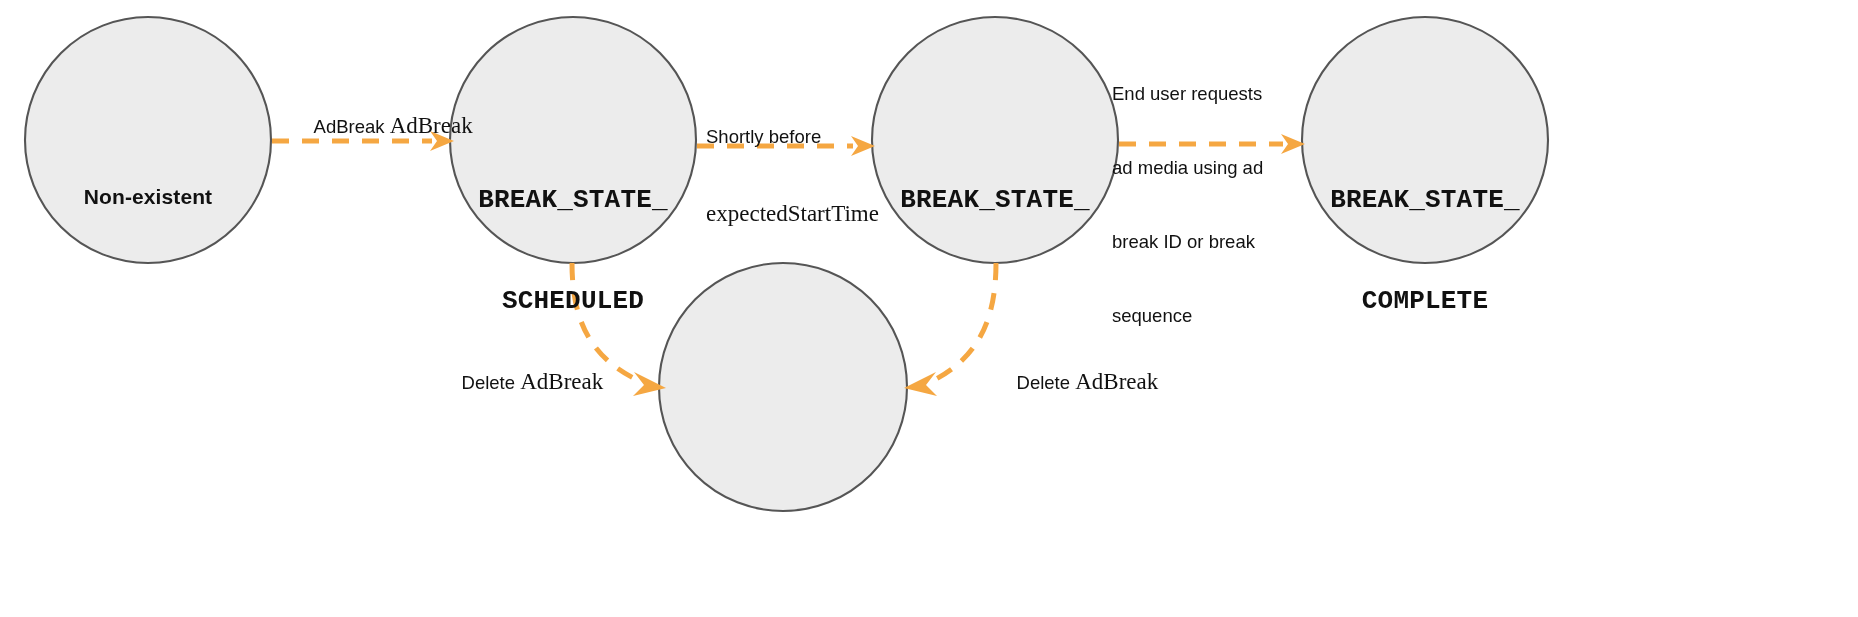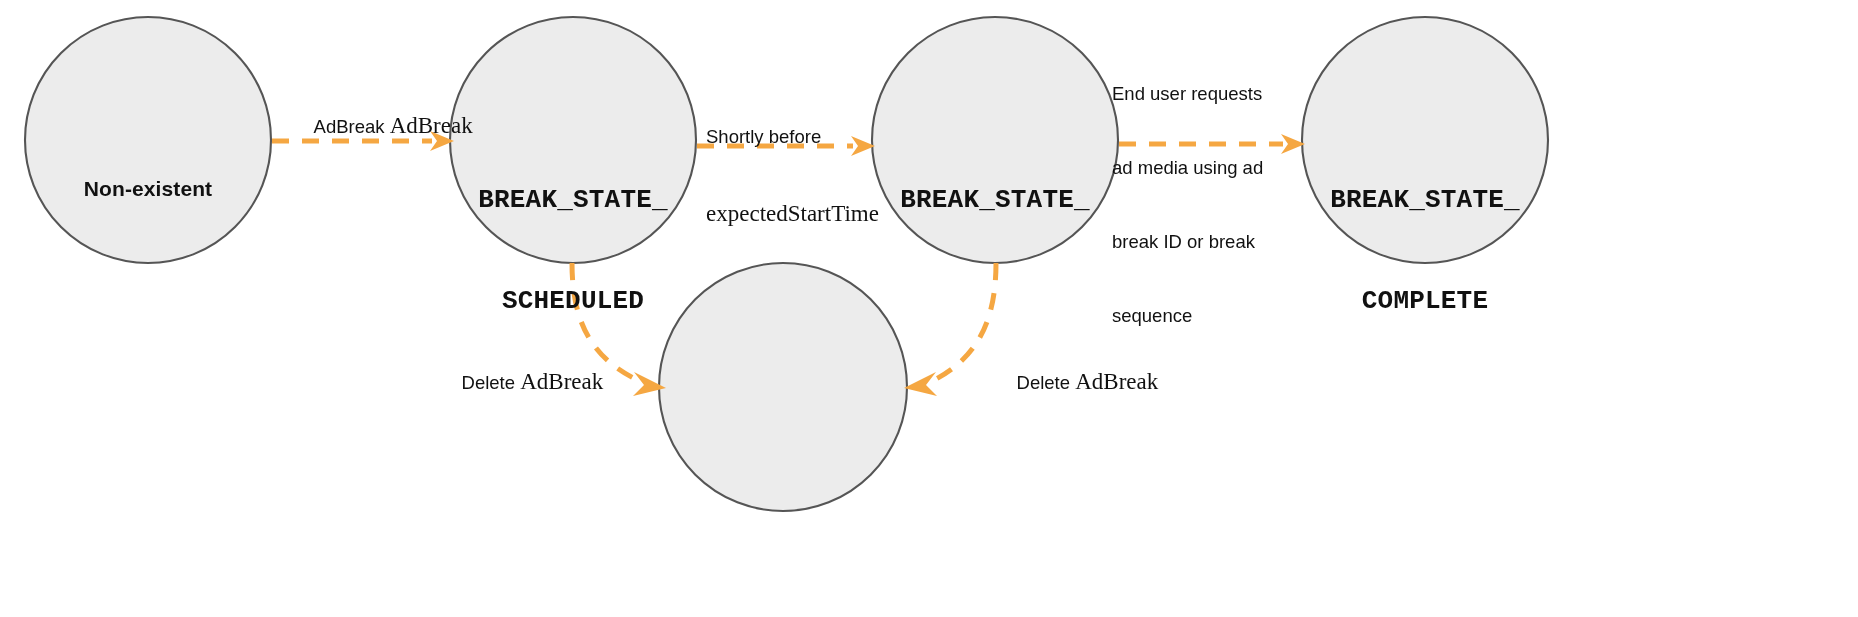--- a/index.html
+++ b/index.html
@@ -113,21 +113,21 @@
       <path class="edge-path" d="M 572 263 C 572 320, 590 360, 644 383"></path>
       <polygon class="arrow-head" points="634,372 666,388 633,396 644,385"></polygon>
     </g>
 
     <g>
       <path class="edge-path" d="M 996 263 C 996 320, 978 360, 928 383"></path>
       <polygon class="arrow-head" points="936,372 904,388 937,396 926,385"></polygon>
     </g>
   </svg>
 
-  <div class="node-label plain" style="left:28px; top:120px; width:240px;">
+  <div class="node-label plain" style="left:28px; top:128px; width:240px;">
     <span class="lbl-line">Non-existent</span>
   </div>
 
   <div class="node-label mono" style="left:453px; top:116px; width:240px;">
     <span class="lbl-line">BREAK_STATE_</span>
     <span class="lbl-line">SCHEDULED</span>
   </div>
 
   <div class="node-label mono" style="left:875px; top:116px; width:240px;">
     <span class="lbl-line">BREAK_STATE_</span>

